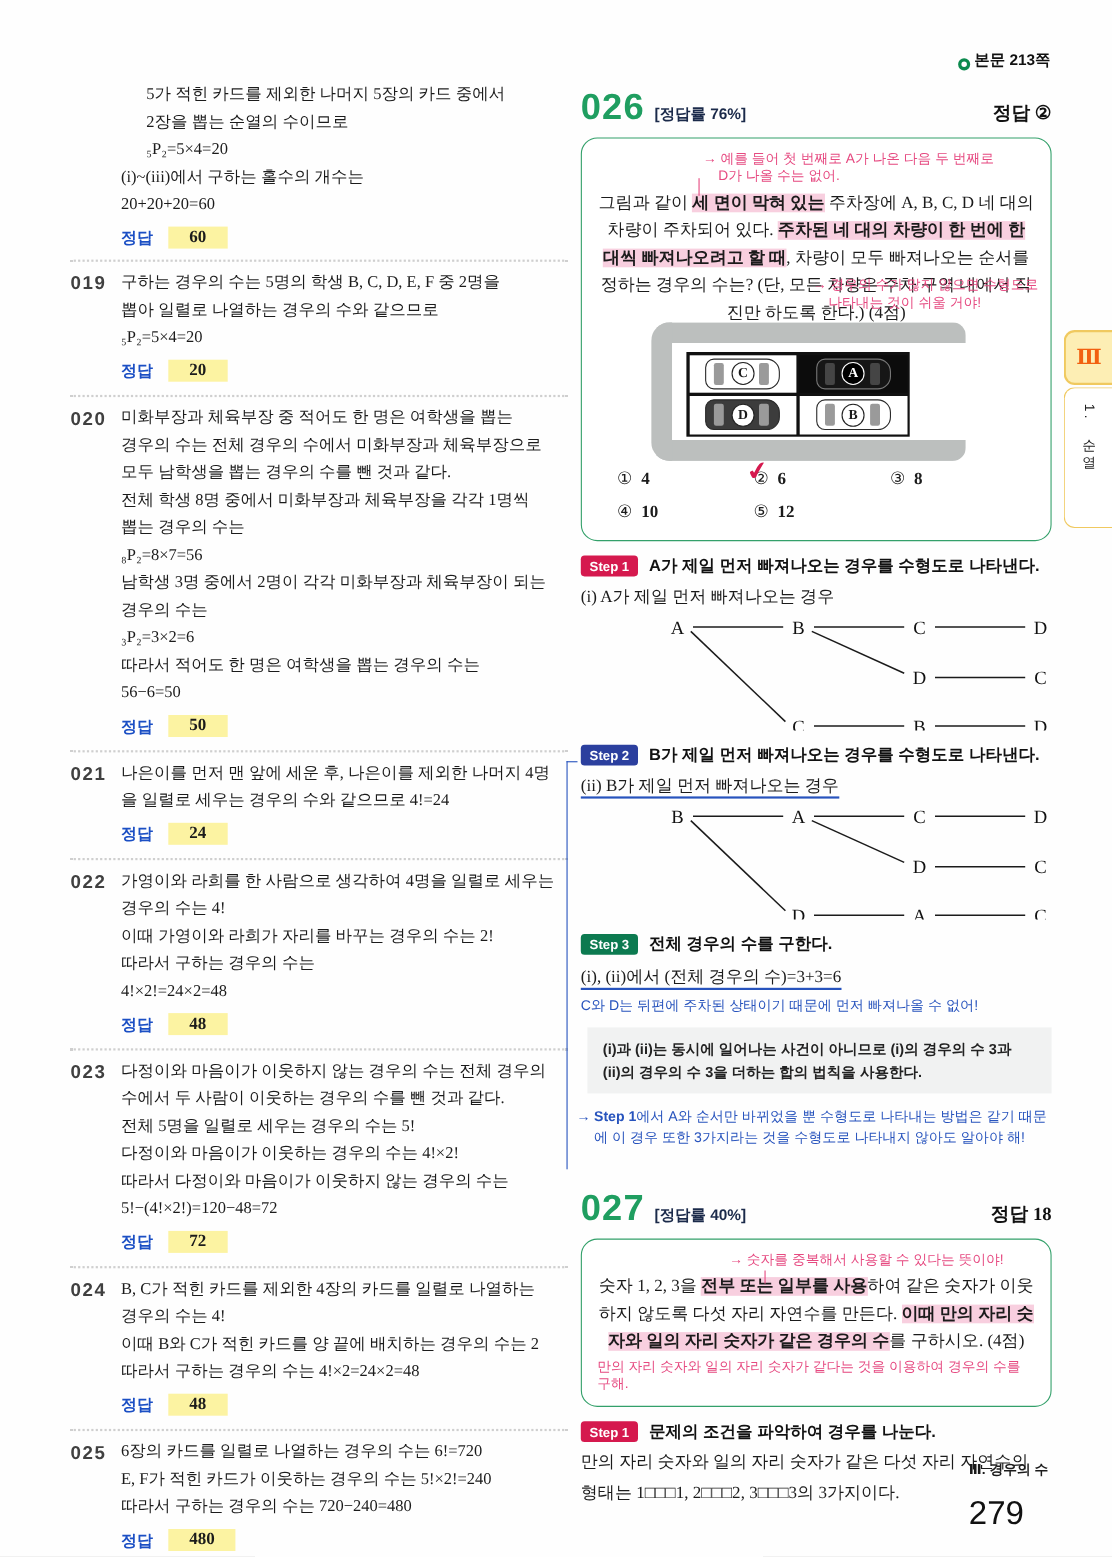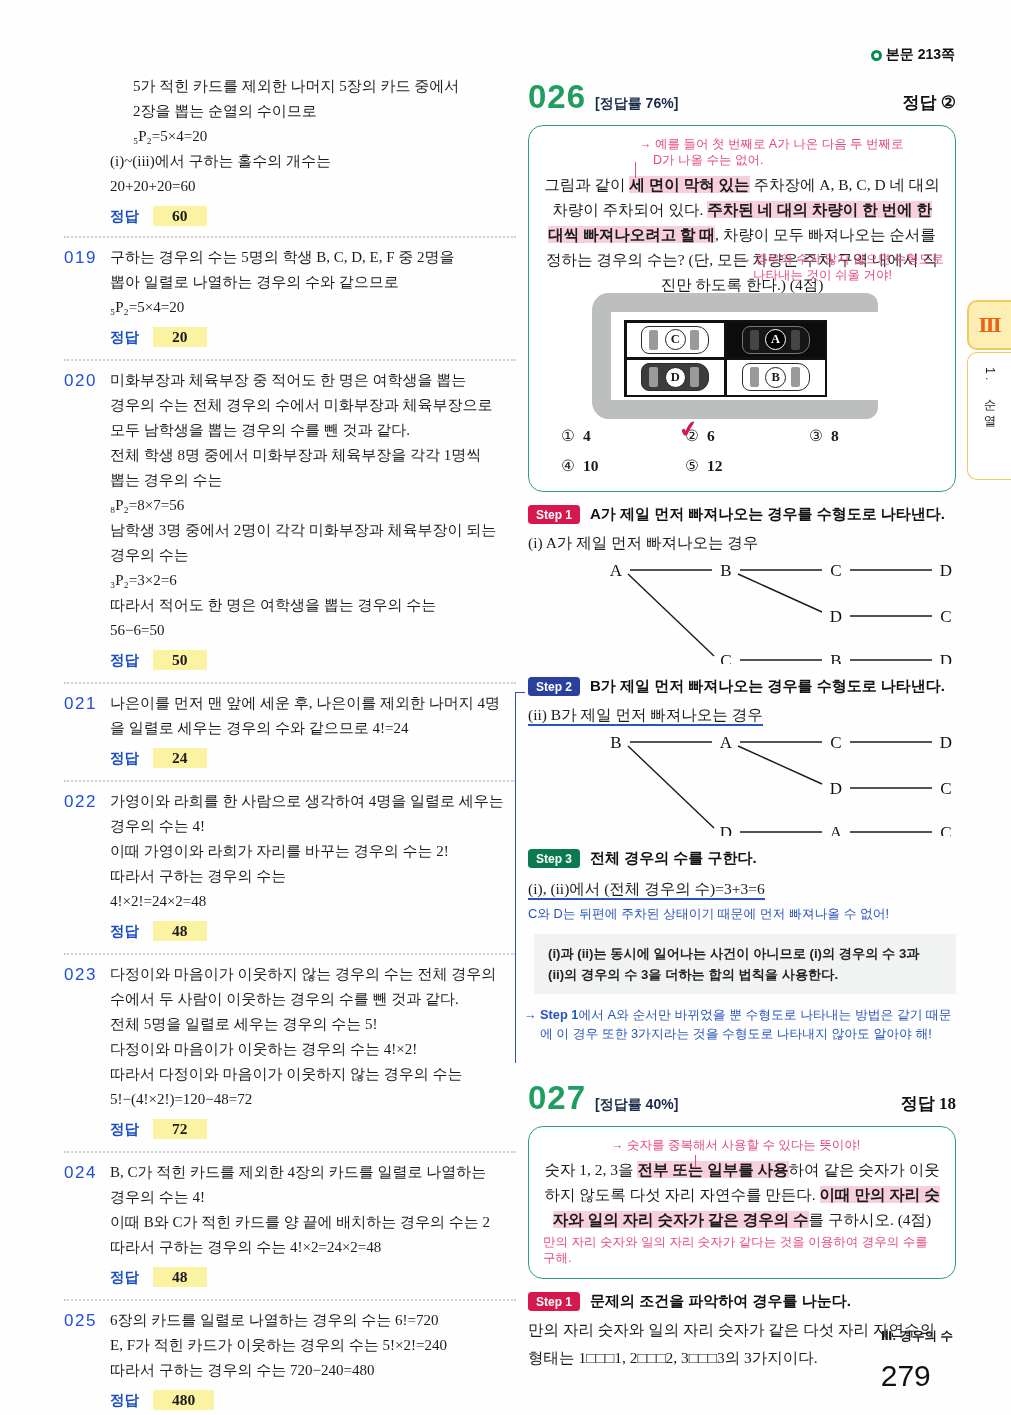--- a/index.html
+++ b/index.html
@@ -6,29 +6,29 @@
   .page{position:relative;width:1011px;height:1415px;background:#fefefe;overflow:hidden;
         font-family:"Liberation Serif","DejaVu Serif",serif;color:#1b1b1b;}
   
   .tline{white-space:nowrap;line-height:25px;font-size:15px;}
   .ind{padding-left:23px;}
   .sep{border:none;border-top:2px dotted #cfcfcf;margin:7px 0 7px 0;}
   
   .left-col{position:absolute;left:64px;top:74px;width:452px;}
   .intro{padding-left:46px;}
   .prob{display:grid;grid-template-columns:46px 1fr;}
-  .pnum{font-family:"Liberation Sans","DejaVu Sans",sans-serif;font-weight:normal;
-        font-size:17px;color:#1d4ed8;letter-spacing:1.5px;line-height:25px;}
+  .pnum{font-family:"Liberation Sans","DejaVu Sans",sans-serif;font-weight:bold;
+        font-size:17px;color:#404040;letter-spacing:1.5px;line-height:25px;}
   .ans-row{display:flex;align-items:center;gap:14px;margin:4px 0 2px 0;height:26px;}
   .ans-label{font-family:"Liberation Sans","DejaVu Sans",sans-serif;font-weight:bold;
              font-size:14.5px;color:#1b4fc4;}
   .ans-val{background:#fcf3a2;padding:1px 19px;font-weight:bold;font-size:15.5px;}
   
   .right-col{position:absolute;left:528px;top:44px;width:428px;}
-  .top-ref{position:absolute;right:56px;top:46px;display:flex;align-items:center;gap:4px;
+  .top-ref{position:absolute;right:56px;top:46px;display:flex;align-items:flex-end;gap:4px;
            font-family:"Liberation Sans","DejaVu Sans",sans-serif;font-weight:bold;font-size:14px;color:#111;}
   .ring{width:11px;height:11px;border:3.5px solid #0c8a4e;border-radius:50%;background:#fff;box-sizing:border-box;}
   .phead{display:flex;align-items:baseline;margin-top:36px;}
   .phead .big{font-family:"Liberation Sans","DejaVu Sans",sans-serif;font-weight:bold;
               font-size:33px;color:#1f9e60;letter-spacing:1px;line-height:34px;}
   .phead .rate{font-family:"Liberation Sans","DejaVu Sans",sans-serif;font-weight:bold;
                font-size:14px;color:#1b2a4a;margin-left:9px;}
   .phead .pans{margin-left:auto;font-weight:bold;font-size:17px;color:#111;}
   .gbox{position:relative;border:1.6px solid #33a06a;border-radius:15px;padding:10px 14px 12px 14px;margin-top:11px;background:#fff;}
   .pnote{font-family:"Liberation Sans","DejaVu Sans",sans-serif;font-size:12.5px;line-height:16px;color:#e64980;}
@@ -388,21 +388,21 @@
     </div>
 
     <div class="phead" style="margin-top:38px;">
       <span class="big">027</span>
       <span class="rate">[정답률 40%]</span>
       <span class="pans"><b>정답</b> <span>18</span></span>
     </div>
 
     <div class="gbox">
       <div class="vconn" style="left:166px;top:28px;height:12px;"></div>
-      <div class="pnote" style="margin-left:68px;">→ 숫자를 중복해서 사용할 수 있다는 뜻이야!</div>
+      <div class="pnote" style="margin-left:120px;">→ 숫자를 중복해서 사용할 수 있다는 뜻이야!</div>
       <p class="gbody"><span>숫자 1, 2, 3을 </span><span class="hl">전부 또는 일부를 사용</span><span>하여 같은 숫자가 이웃하지 않도록 다섯 자리 자연수를 만든다. </span><span class="hl">이때 만의 자리 숫자와 일의 자리 숫자가 같은 경우의 수</span><span>를 구하시오. (4점)</span></p>
       <div class="pnote" style="margin-top:2px;">만의 자리 숫자와 일의 자리 숫자가 같다는 것을 이용하여 경우의 수를 구해.</div>
     </div>
 
     <div class="step-row">
       <span class="badge b-red">Step 1</span>
       <span class="step-txt">문제의 조건을 파악하여 경우를 나눈다.</span>
     </div>
     <div class="case-line">만의 자리 숫자와 일의 자리 숫자가 같은 다섯 자리 자연수의</div>
     <div class="case-line" style="margin-top:2px;">형태는 1□□□1, 2□□□2, 3□□□3의 3가지이다.</div>

